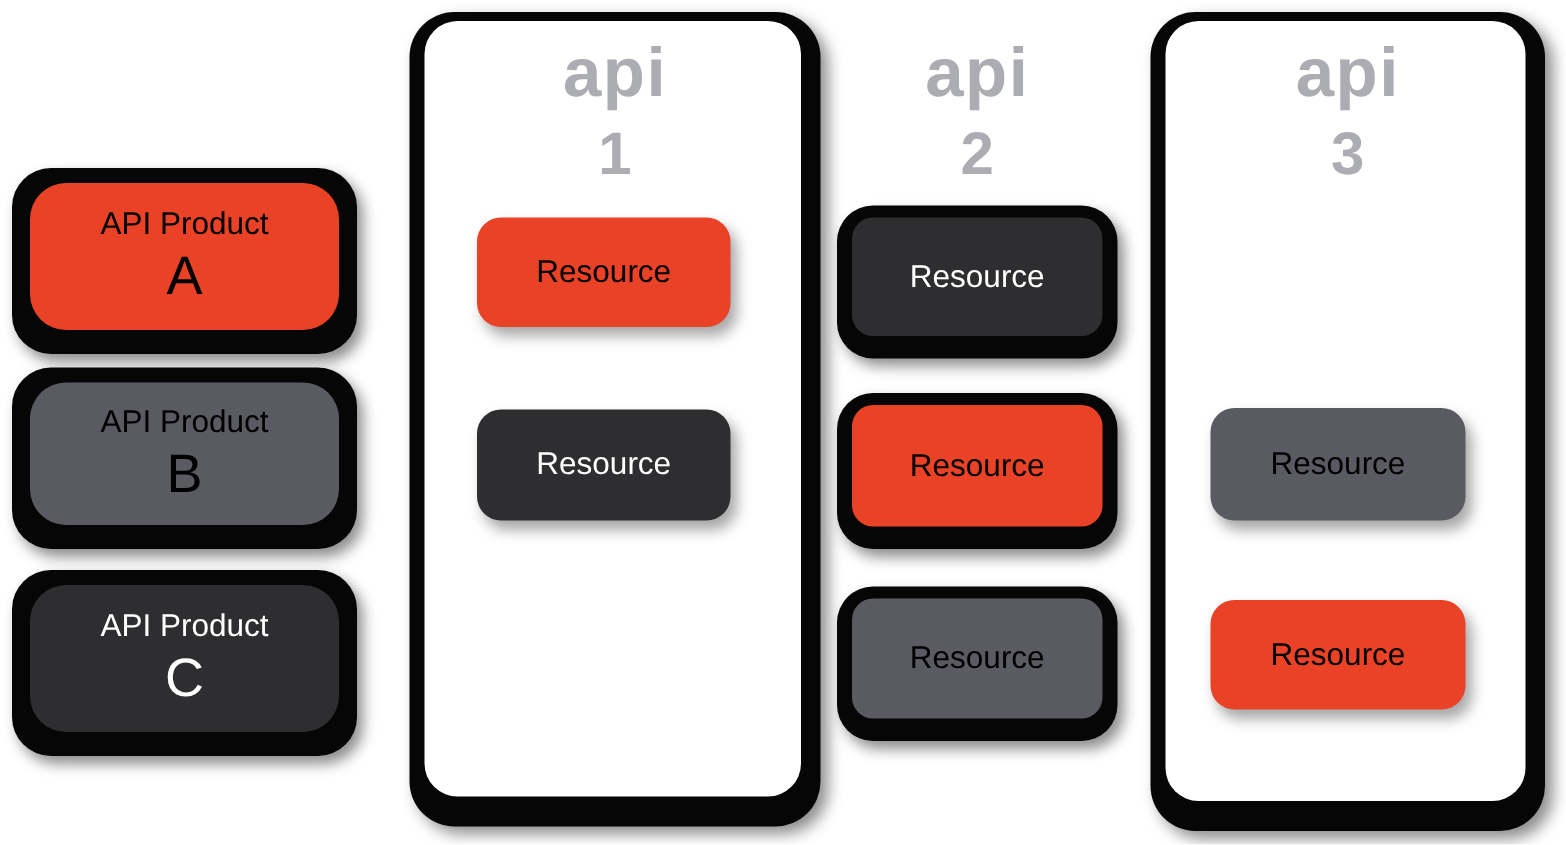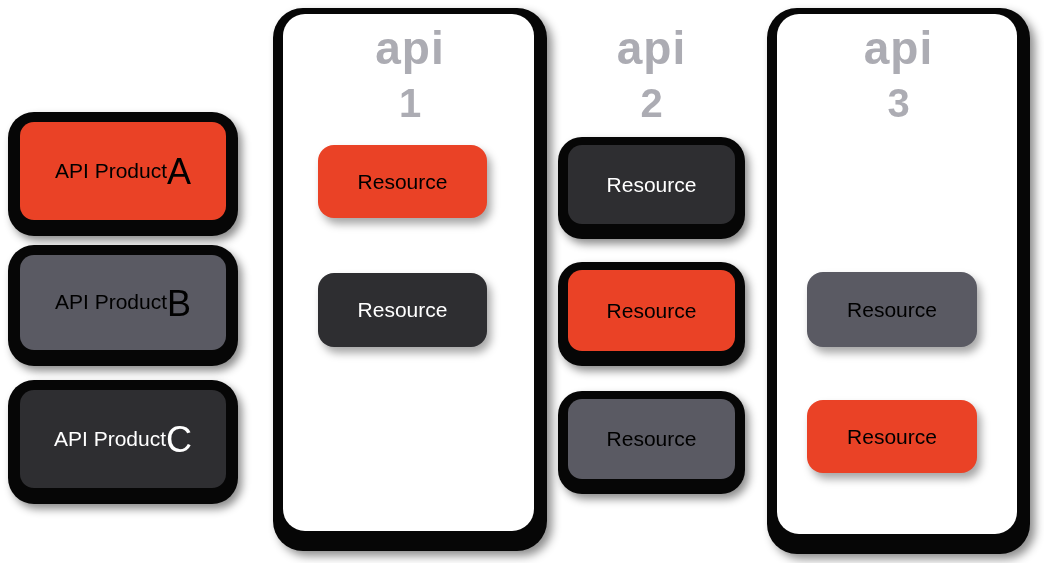--- a/index.html
+++ b/index.html
@@ -1,21 +1,21 @@
 <!DOCTYPE html>
 <html><head>
 <meta charset="utf-8">
 <style>
   html,body { margin:0; padding:0; background:#ffffff; font-family:"Liberation Sans",sans-serif; }
   .canvas { position:relative; width:1044px; height:563px; background:#ffffff; overflow:hidden; }
 
   
   .casing { position:absolute; background:#060606; border-radius:26px; box-shadow:4px 5px 9px rgba(0,0,0,0.45); }
-  .casing-inner { position:absolute; inset:10px 12px 16px 12px; border-radius:14px;
-                  display:flex; flex-direction:row; align-items:center; justify-content:center;text-align:right; }
+  .casing-inner { position:absolute; inset:10px 12px 16px 12px; border-radius:24px;
+                  display:flex; flex-direction:column; align-items:center; justify-content:center;text-align:right; }
   .product-line1 { font-size:21px; line-height:1.15; }
   .product-letter { font-size:36px; line-height:1.1; margin-top:2px; }
 
   
   .panel { position:absolute; background:#060606; border-radius:30px; box-shadow:5px 5px 10px rgba(0,0,0,0.45); }
   .panel-inner { position:absolute; inset:6px 13px 20px 10px; background:#ffffff; border-radius:22px; }
 
   .api-label { position:absolute; left:0; right:0; text-align:center; color:#ACACB3; font-weight:bold; }
   .api-label .api-word { display:block; font-size:46px; line-height:1.05; letter-spacing:1px; }
   .api-label .api-num  { display:block; font-size:40px; line-height:1.2; margin-top:7px; }

